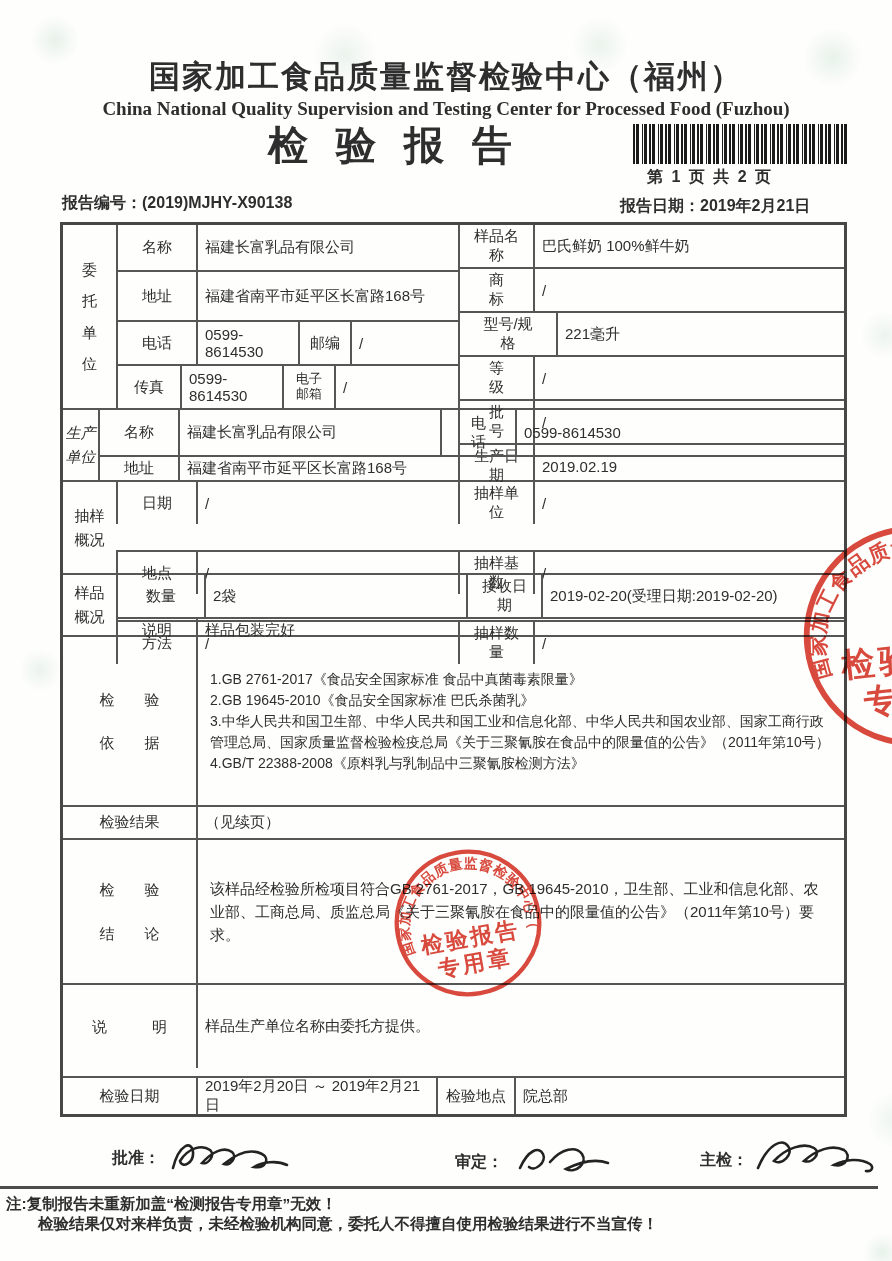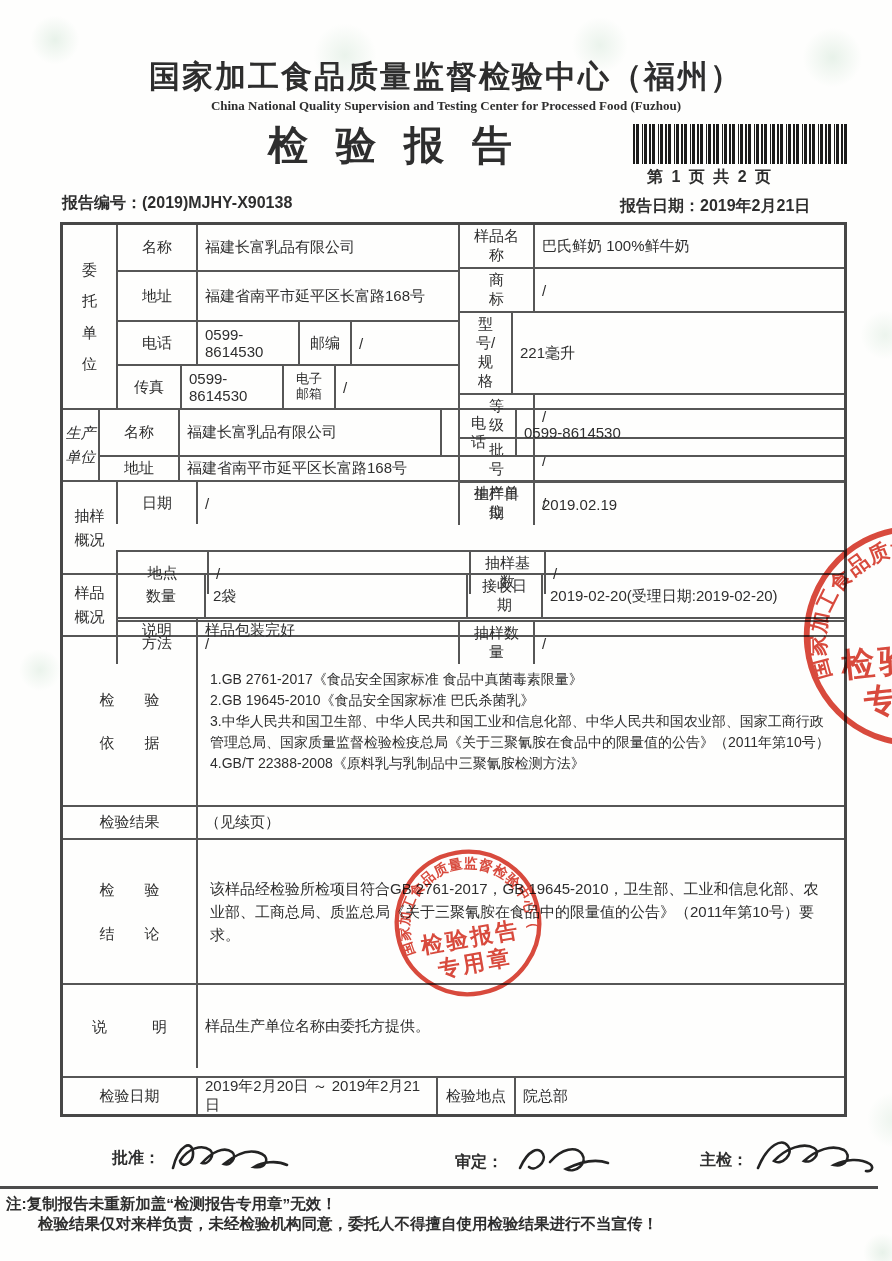--- a/index.html
+++ b/index.html
@@ -18,21 +18,21 @@
     background-repeat:no-repeat;
     background-size:70px 70px,90px 90px,80px 80px,85px 85px,70px 70px,60px 60px,80px 80px,55px 55px;
     background-position:20px 5px,300px 10px,560px 5px,790px 15px,850px 300px,10px 640px,855px 1080px,855px 1225px;
     overflow:hidden;
     font-family:"Liberation Sans",sans-serif;color:#2e2e2e;
   }
   .abs{position:absolute;}
   .serif{font-family:"Liberation Serif",serif;}
   
   .org-cn{top:56px;left:0;width:100%;text-align:center;font-size:31px;font-weight:bold;letter-spacing:2px;}
-  .org-en{top:98px;left:0;width:100%;text-align:center;font-size:13px;font-weight:bold;}
+  .org-en{top:98px;left:0;width:100%;text-align:center;font-size:19px;font-weight:bold;}
   .title-cn{top:118px;left:160px;width:460px;text-align:center;font-size:40px;font-weight:bold;letter-spacing:28px;text-indent:28px;}
   .title-en{top:163px;left:160px;width:460px;text-align:center;font-size:30px;font-weight:bold;letter-spacing:3px;}
   .barcode{top:124px;left:633px;width:215px;height:40px;
     background:repeating-linear-gradient(90deg,#1b1b1b 0 2px,transparent 2px 3px,#1b1b1b 3px 6px,transparent 6px 9px,#1b1b1b 9px 10px,transparent 10px 11px,#1b1b1b 11px 14px,transparent 14px 16px);}
   .page-info{top:167px;left:620px;width:180px;text-align:center;font-size:16px;letter-spacing:2px;font-weight:bold;}
   .report-no{top:193px;left:62px;font-size:16px;font-weight:bold;}
   .report-date{top:196px;left:620px;font-size:16px;font-weight:bold;}
   .report-no span,.report-date span{font-weight:bold;}
   
   .tbl{position:absolute;left:60px;top:222px;width:787px;border:3px solid #474747;box-sizing:border-box;background:transparent;}
@@ -109,21 +109,21 @@
       <div class="stack" style="flex:1;">
         <div class="srow" style="height:45px;">
           <div class="c lab" style="width:75px;">样品名称</div>
           <div class="c val" style="flex:1;">巴氏鲜奶 100%鲜牛奶</div>
         </div>
         <div class="srow" style="flex:1;">
           <div class="c lab" style="width:75px;">商　　标</div>
           <div class="c val" style="flex:1;">/</div>
         </div>
         <div class="srow" style="flex:1;">
-          <div class="c lab" style="width:53px;padding:2px 20px;">型号/规格</div>
+          <div class="c lab" style="width:98px;padding:2px 20px;">型号/规格</div>
           <div class="c val" style="flex:1;">221毫升</div>
         </div>
         <div class="srow" style="flex:1;">
           <div class="c lab" style="width:75px;">等　　级</div>
           <div class="c val" style="flex:1;">/</div>
         </div>
         <div class="srow" style="flex:1;">
           <div class="c lab" style="width:75px;">批　　号</div>
           <div class="c val" style="flex:1;">/</div>
         </div>
@@ -155,21 +155,21 @@
       <div class="gcol" style="width:53px;">抽样
 概况</div>
       <div class="stack" style="flex:1;gap:26px;">
         <div class="srow" style="flex:1;">
           <div class="c lab" style="width:80px;">日期</div>
           <div class="c val" style="width:262px;">/</div>
           <div class="c lab" style="width:75px;">抽样单位</div>
           <div class="c val" style="flex:1;">/</div>
         </div>
         <div class="srow" style="flex:1;">
-          <div class="c lab" style="width:91px;">地点</div>
+          <div class="c lab" style="width:80px;">地点</div>
           <div class="c val" style="width:262px;">/</div>
           <div class="c lab" style="width:75px;">抽样基数</div>
           <div class="c val" style="flex:1;">/</div>
         </div>
         <div class="srow" style="flex:1;">
           <div class="c lab" style="width:80px;">方法</div>
           <div class="c val" style="width:262px;">/</div>
           <div class="c lab" style="width:75px;">抽样数量</div>
           <div class="c val" style="flex:1;">/</div>
         </div>

